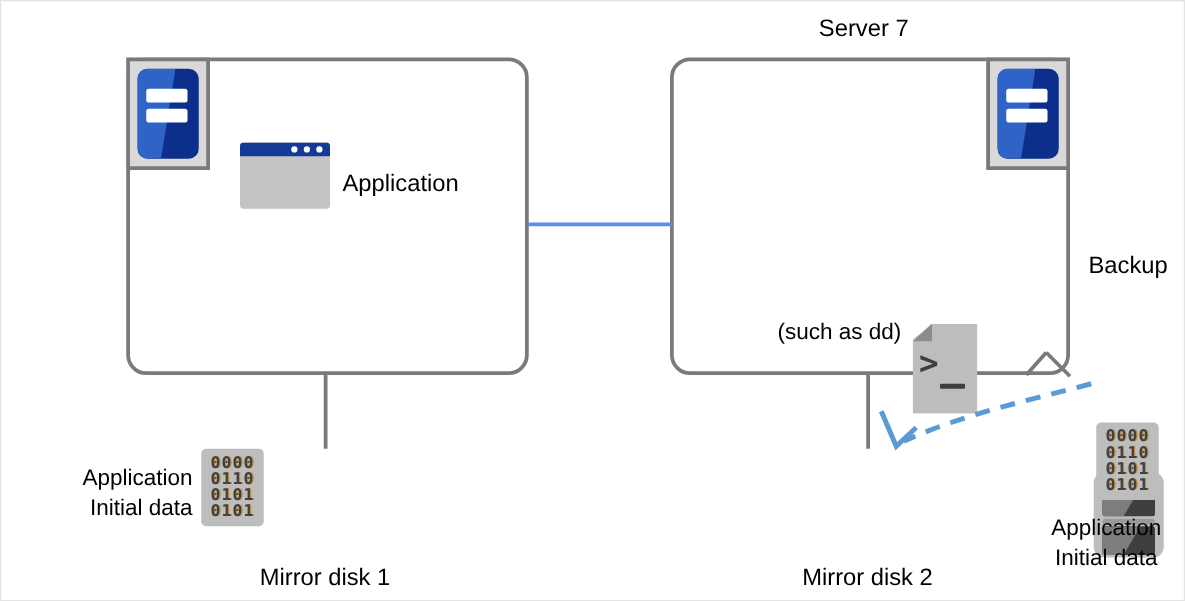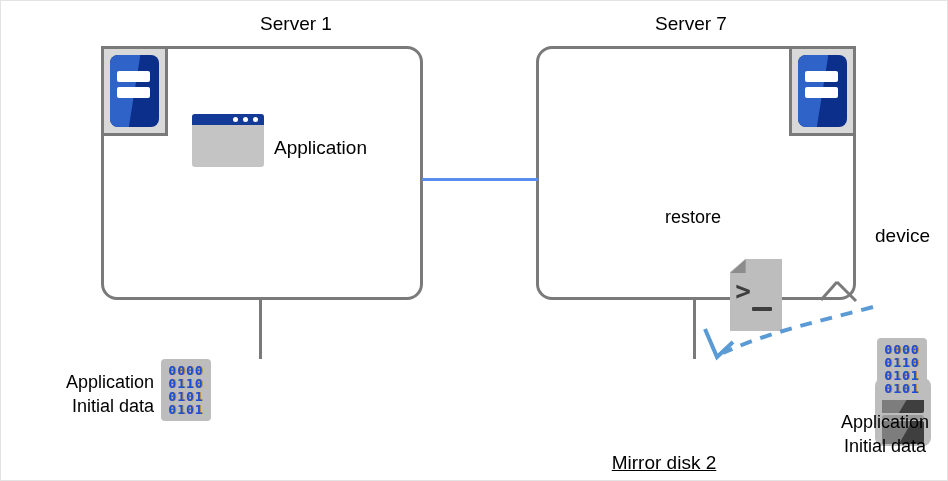--- a/index.html
+++ b/index.html
@@ -122,37 +122,36 @@
   }
 
   
   .bin-icon{
     background:#bdbdbd;border-radius:4px;
     display:flex;flex-direction:column;
     align-items:center;justify-content:center;
     font-family:"DejaVu Sans Mono", monospace;
     font-weight:bold;
     font-size:13px;line-height:13px;
-    color:#1d4ed8;
+    color:#404040;
     letter-spacing:1px;
     text-shadow:1px 0 0 #b88a3a;
   }
   .bin-row{white-space:pre;}
 
   
   .line-v{background:#7a7a7a;width:3px;}
   .link-blue{background:#5b8def;height:3px;}
   svg.overlay{position:absolute;left:0;top:0;width:948px;height:481px;pointer-events:none;}
 </style>
 </head>
 <body>
 
 <div id="canvas">
 
-  <div class="abs label" style="left:215px;top:11px;width:160px;">Server 1</div>
   <div class="abs label" style="left:610px;top:11px;width:160px;">Server 7</div>
 
   <div class="abs server-box" style="left:100px;top:45px;width:322px;height:254px;"></div>
 
   <div class="abs srv-icon" style="left:100px;top:45px;width:67px;height:90px;">
     <div class="srv-card">
       <div class="srv-bar b1"></div>
       <div class="srv-bar b2"></div>
     </div>
   </div>
@@ -167,54 +166,55 @@
 
   <div class="abs server-box" style="left:535px;top:45px;width:320px;height:254px;"></div>
 
   <div class="abs srv-icon" style="left:788px;top:45px;width:67px;height:90px;">
     <div class="srv-card">
       <div class="srv-bar b1"></div>
       <div class="srv-bar b2"></div>
     </div>
   </div>
 
-  <div class="abs label right sz18" style="left:585px;top:205px;width:135px;">restore</div>
+  <div class="abs label right sz18" style="left:585px;top:253px;width:135px;">(such as dd)</div>
 
   <div class="abs doc-icon" style="left:729px;top:205px;width:52px;height:72px;">
     <div class="doc-body"></div>
     <div class="doc-fold"></div>
     <div class="doc-gt">&gt;</div>
     <div class="doc-underscore"></div>
   </div>
 
   <div class="abs link-blue" style="left:421px;top:177px;width:116px;"></div>
 
-  <div class="abs label" style="left:855px;top:223px;width:93px;">device</div>
+  <div class="abs label" style="left:855px;top:200px;width:93px;">Backup</div>
 
   <div class="abs bkp-icon" style="left:874px;top:252px;width:56px;height:68px;">
     <div class="bkp-cap" style="top:6px;"></div>
     <div class="bkp-plate" style="top:12px;"></div>
     <div class="bkp-cap" style="top:37px;"></div>
     <div class="bkp-plate" style="top:43px;"></div>
   </div>
 
   <div class="abs line-v" style="left:258px;top:298px;height:60px;"></div>
   <div class="abs line-v" style="left:692px;top:298px;height:60px;"></div>
 
+  <div class="abs label" style="left:179px;top:450px;width:160px;">Mirror disk 1</div>
 
   <div class="abs bin-icon" style="left:160px;top:358px;width:50px;height:62px;">
     <div class="bin-row">0000</div>
     <div class="bin-row">0110</div>
     <div class="bin-row">0101</div>
     <div class="bin-row">0101</div>
   </div>
   <div class="abs label right sz18" style="left:15px;top:370px;width:138px;">Application</div>
   <div class="abs label right sz18" style="left:15px;top:394px;width:138px;">Initial data</div>
 
-  <div class="abs label" style="left:583px;top:450px;width:160px;text-decoration:underline;">Mirror disk 2</div>
+  <div class="abs label" style="left:613px;top:450px;width:160px;">Mirror disk 2</div>
 
   <div class="abs bin-icon" style="left:876px;top:337px;width:50px;height:62px;">
     <div class="bin-row">0000</div>
     <div class="bin-row">0110</div>
     <div class="bin-row">0101</div>
     <div class="bin-row">0101</div>
   </div>
   <div class="abs label sz18" style="left:820px;top:410px;width:128px;">Application</div>
   <div class="abs label sz18" style="left:820px;top:434px;width:128px;">Initial data</div>
 

